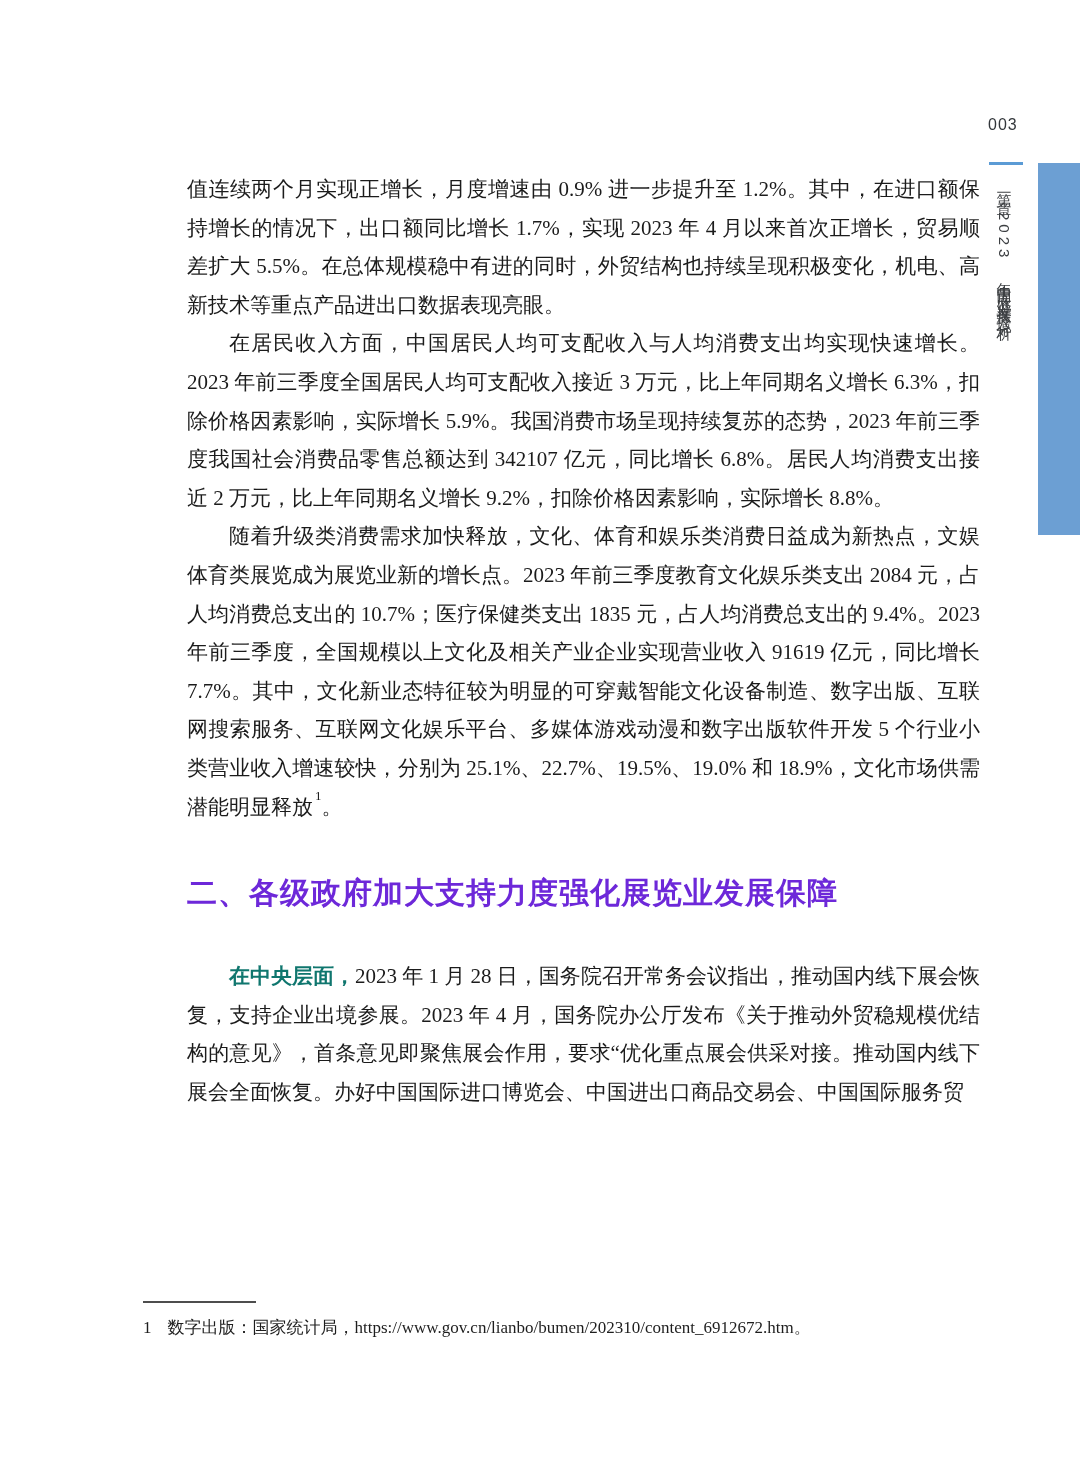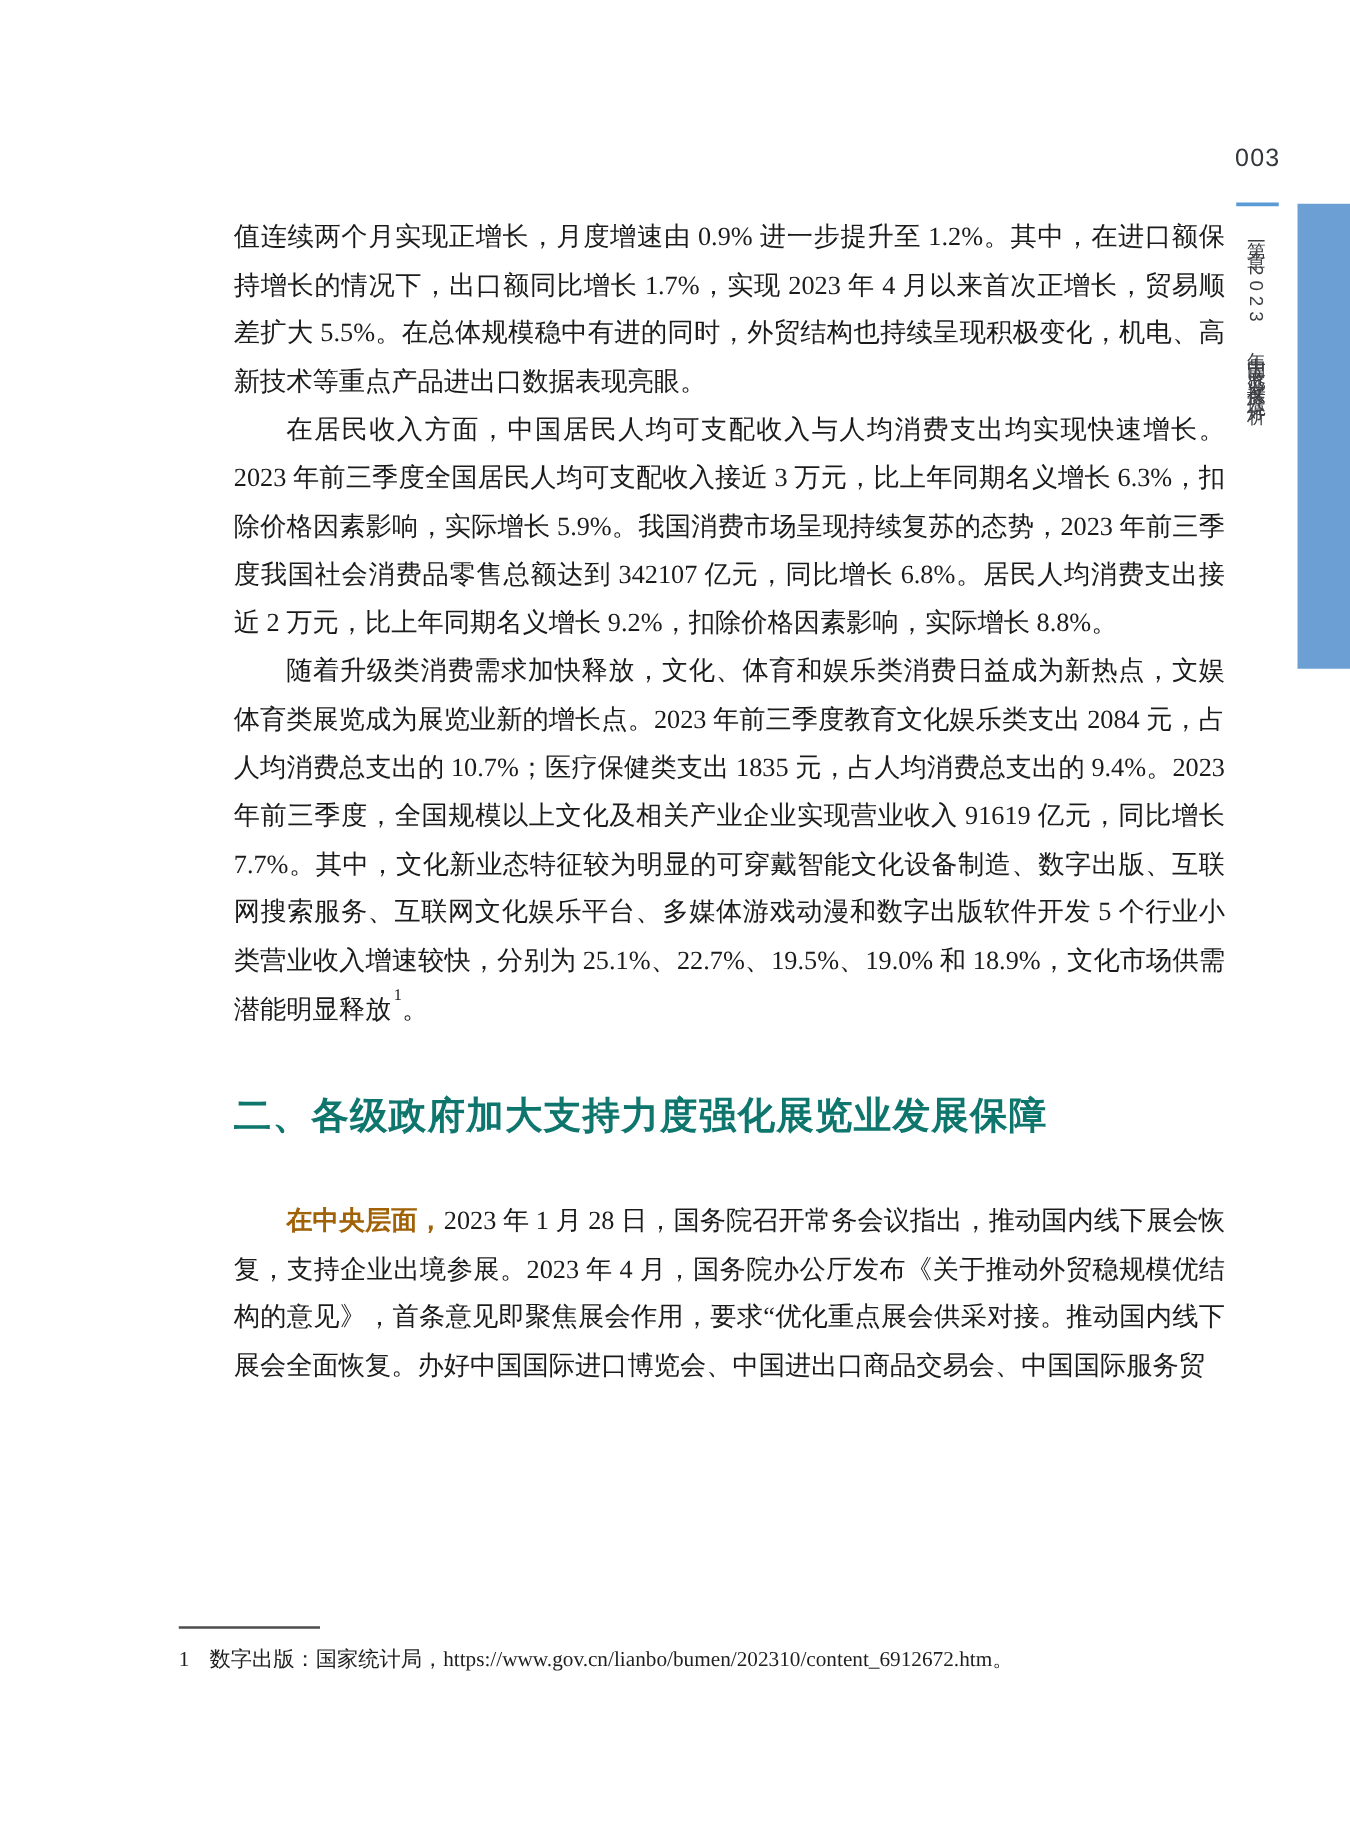--- a/index.html
+++ b/index.html
@@ -15,21 +15,21 @@
     overflow: hidden;
     font-family: "Liberation Serif", "DejaVu Serif", serif;
   }
 
   
   .page-number {
     position: absolute;
     top: 116px;
     left: 988px;
     font-family: "Liberation Sans", "DejaVu Sans", sans-serif;
-    font-size: 20px;
+    font-size: 16px;
     letter-spacing: 1px;
     color: #33373b;
   }
   .page-number-rule {
     position: absolute;
     top: 162px;
     left: 989px;
     width: 34px;
     height: 3px;
     background: #5b9bd5;
@@ -83,26 +83,26 @@
     top: -0.45em;
     margin-left: 2px;
   }
   .section-heading {
     margin: 47px 0 44px 0;
     font-family: "Liberation Sans", "DejaVu Sans", sans-serif;
     font-weight: bold;
     font-size: 30px;
     line-height: 40px;
     letter-spacing: 1px;
-    color: #0f766e;
+    color: #6d28d9;
   }
   .lead-blue {
     font-family: Liberation Serif, serif;
     font-weight: bold;
-    color: #a16207;
+    color: #0f766e;
   }
 
   
   .footnote {
     position: absolute;
     top: 1301px;
     left: 143px;
     width: 793px;
     color: #1e1e1e;
   }

